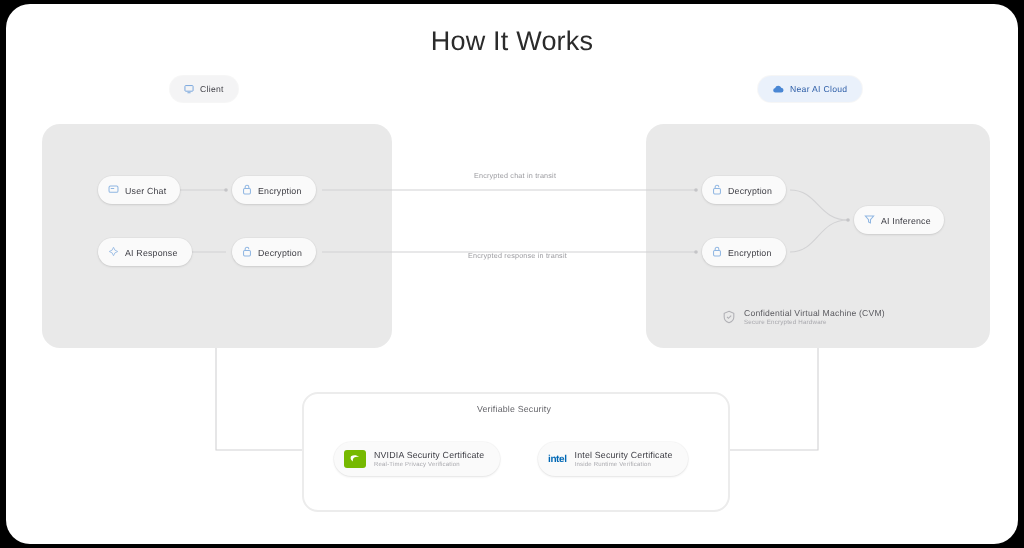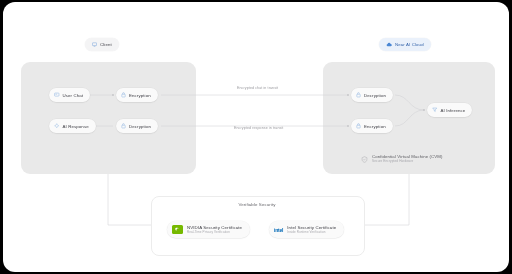--- a/index.html
+++ b/index.html
@@ -191,20 +191,21 @@
     letter-spacing: -.2px;
     flex:none;
   }
 </style>
 </head>
 <body>
 
 <div id="stage">
   <div class="card">
 
+    <div class="page-title">How It Works</div>
 
     <div class="panel left"></div>
     <div class="panel right"></div>
 
     <svg class="svg-layer" viewBox="0 0 506 270" xmlns="http://www.w3.org/2000/svg">
       <g stroke="#d2d2d4" stroke-width="0.55" fill="none">
 
         <line x1="86" y1="93" x2="110" y2="93"></line>
 
         <line x1="158" y1="93" x2="345" y2="93"></line>

